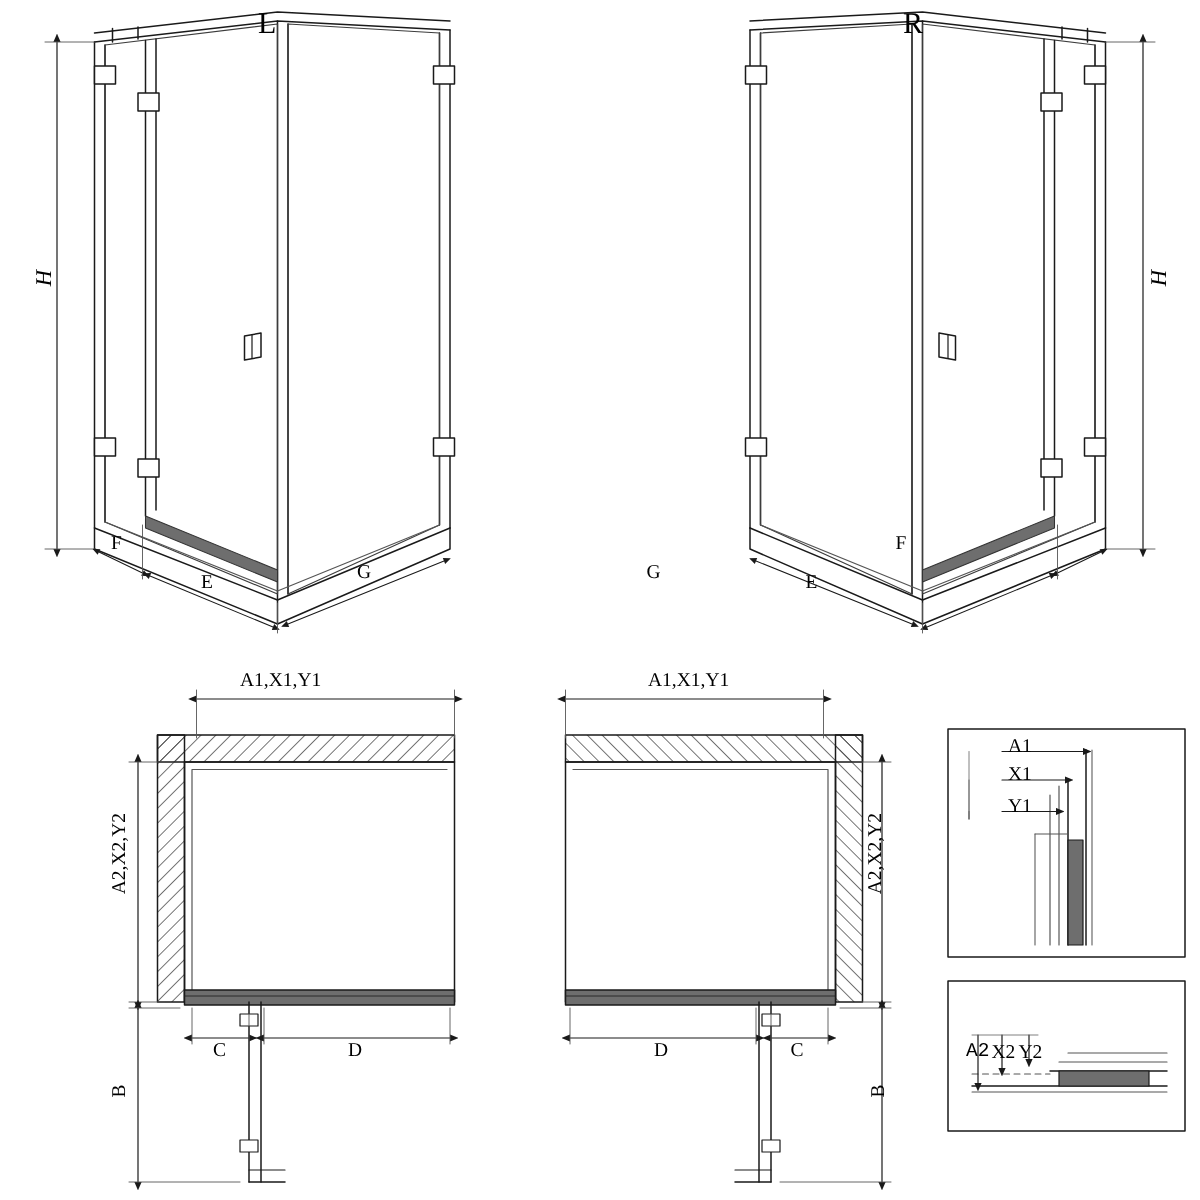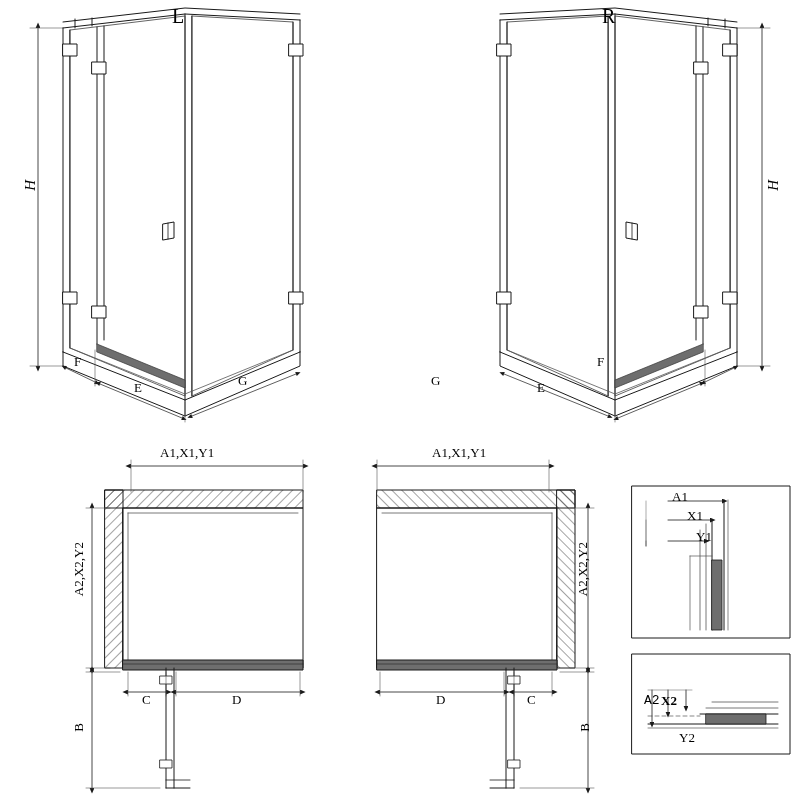--- a/index.html
+++ b/index.html
@@ -271,20 +271,20 @@
   <div class="lbl" style="left:232px; top:693px;">D</div>
   <div class="lbl vert" style="left:72px; top:723px;">B</div>
 
   <div class="lbl" style="left:432px; top:446px;">A1,X1,Y1</div>
   <div class="lbl vert" style="left:576px; top:542px;">A2,X2,Y2</div>
   <div class="lbl" style="left:436px; top:693px;">D</div>
   <div class="lbl" style="left:527px; top:693px;">C</div>
   <div class="lbl vert" style="left:578px; top:723px;">B</div>
 
   <div class="lbl" style="left:672px; top:490px;font-family:Liberation Serif, serif;">A1</div>
-  <div class="lbl" style="left:687px; top:509px;">X1</div>
-  <div class="lbl" style="left:696px; top:530px;">Y1</div>
+  <div class="lbl" style="left:672px; top:509px;">X1</div>
+  <div class="lbl" style="left:672px; top:530px;">Y1</div>
 
   <div class="lbl" style="left:644px; top:694px;font-family:Liberation Mono, monospace;">A2</div>
-  <div class="lbl" style="left:661px; top:694px;font-weight:bold;">X2</div>
-  <div class="lbl" style="left:679px; top:694px;margin-top:37px;">Y2</div>
+  <div class="lbl" style="left:661px; top:694px;">X2</div>
+  <div class="lbl" style="left:679px; top:694px;">Y2</div>
 
 </div>
 
 </body></html>

